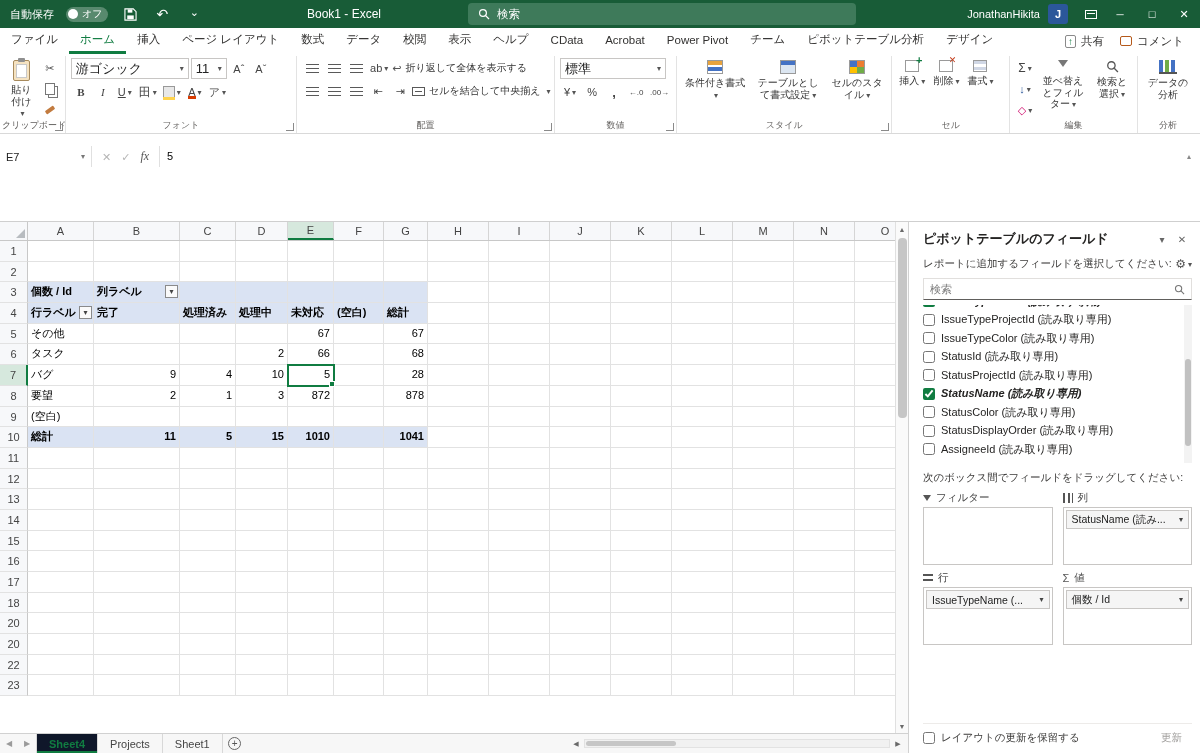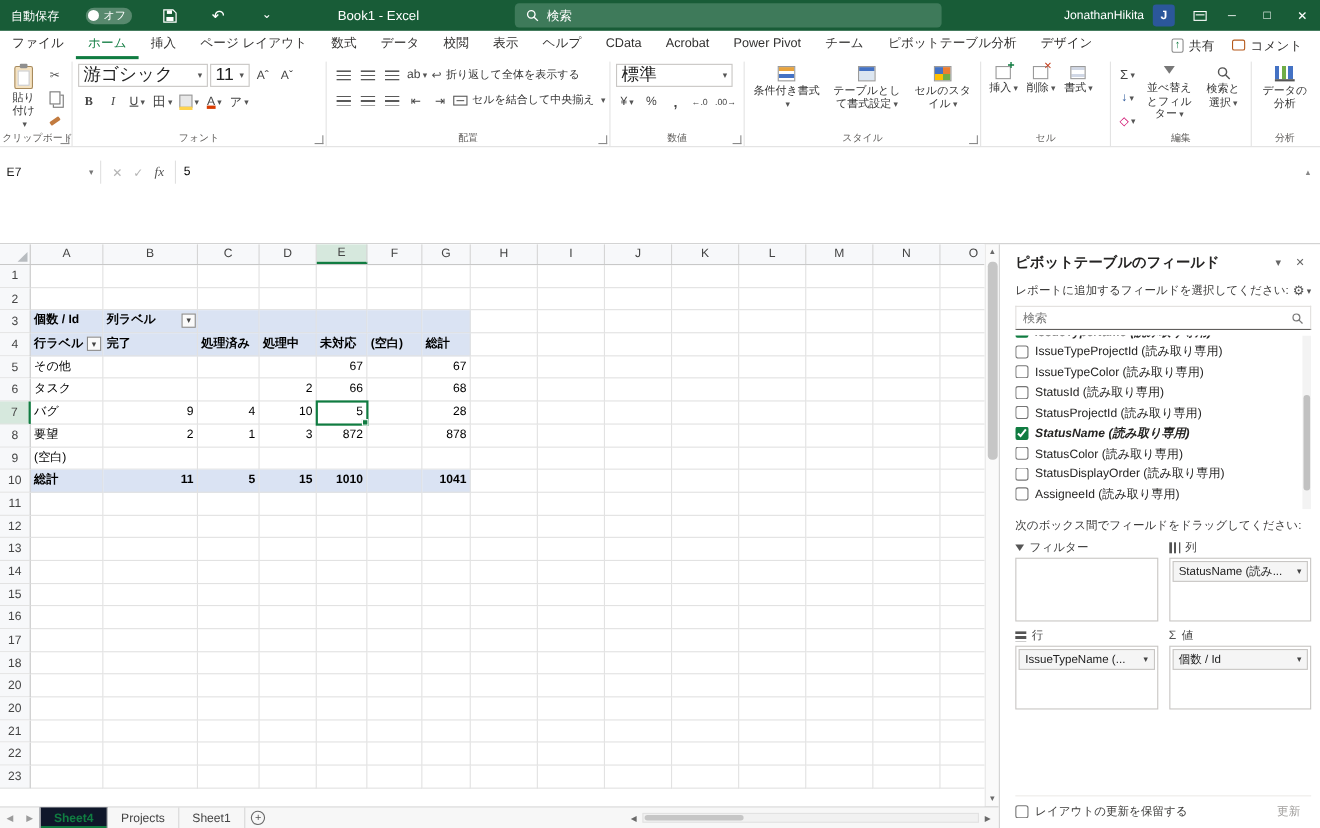--- a/index.html
+++ b/index.html
@@ -1,21 +1,21 @@
 <!DOCTYPE html>
 <html><head>
 <meta charset="utf-8">
 <style>
   *{margin:0;padding:0;box-sizing:border-box;font-family:"Liberation Sans","DejaVu Sans",sans-serif;}
   html,body{width:1200px;height:753px;overflow:hidden;background:#fff;}
   .app{width:1200px;height:753px;display:flex;flex-direction:column;font-size:12px;color:#252423;}
 
   
   .titlebar{height:28px;background:#185C37;display:flex;align-items:center;color:#fff;position:relative;flex:0 0 28px;}
-  .tb-left{display:flex;align-items:center;gap:24px;padding-left:10px;font-size:11px;}
+  .tb-left{display:flex;align-items:center;gap:12px;padding-left:10px;font-size:11px;}
   .toggle{display:inline-flex;align-items:center;gap:4px;background:rgba(255,255,255,.28);border-radius:8px;height:15px;padding:0 6px 0 2px;font-size:10px;}
   .knob{width:10px;height:10px;border-radius:50%;background:#fff;display:inline-block;}
   .tb-btn{display:inline-flex;align-items:center;justify-content:center;width:20px;height:22px;font-size:12px;color:#fff;cursor:default;}
   .tb-title{position:absolute;left:307px;top:0;height:28px;display:flex;align-items:center;font-size:12px;}
   .tb-search{position:absolute;left:468px;top:3px;width:388px;height:22px;background:#3E7A5A;border-radius:4px;display:flex;align-items:center;gap:7px;padding:0 10px;font-size:11.5px;color:#fff;}
   .tb-right{margin-left:auto;display:flex;align-items:center;height:28px;}
   .tb-user{font-size:11px;margin-right:8px;}
   .tb-avatar{width:20px;height:20px;border-radius:3px;background:#2B579A;color:#fff;display:flex;align-items:center;justify-content:center;font-size:11px;font-weight:700;margin-right:10px;}
   .tb-ribbonopt{width:26px;height:28px;display:flex;align-items:center;justify-content:center;}
   .tb-ribbonopt i{width:12px;height:9px;border:1px solid #fff;display:block;position:relative;}
@@ -39,21 +39,21 @@
   
   .ribbon{height:80px;background:#fff;border-bottom:1px solid #D9D9D9;display:flex;padding:2px 2px 0 2px;flex:0 0 80px;overflow:hidden;}
   .rgroup{position:relative;border-right:1px solid #E3E3E3;padding:2px 5px 15px 5px;display:flex;}
   .rgroup-label{position:absolute;bottom:1px;left:0;right:0;text-align:center;font-size:9px;color:#605E5C;white-space:nowrap;}
   .launcher{position:absolute;right:2px;bottom:2px;width:8px;height:8px;border-right:1px solid #8a8a8a;border-bottom:1px solid #8a8a8a;}
   .gcontent{display:flex;gap:4px;align-items:flex-start;}
   .bigbtn{display:flex;flex-direction:column;align-items:center;justify-content:flex-start;gap:3px;font-size:10px;color:#333;text-align:center;padding:2px;line-height:1.15;}
   .dd::after{content:"▾";font-size:8px;color:#555;margin-left:2px;}
   .mini{display:flex;align-items:center;justify-content:center;height:20px;min-width:20px;font-size:11px;color:#444;padding:0 2px;}
   .minicol{display:flex;flex-direction:column;gap:1px;}
-  .combo{height:21px;border:1px solid #C8C6C4;display:flex;align-items:center;font-size:16px;padding:0 4px;color:#222;background:#fff;}
+  .combo{height:21px;border:1px solid #C8C6C4;display:flex;align-items:center;font-size:13px;padding:0 4px;color:#222;background:#fff;}
   .combo::after{content:"▾";font-size:8px;color:#555;margin-left:auto;padding-left:4px;}
   .rowstack{display:flex;flex-direction:column;gap:3px;}
   .rowline{display:flex;align-items:center;gap:2px;}
   .smalllabelbtn{display:flex;align-items:center;gap:4px;font-size:10px;color:#333;height:20px;white-space:nowrap;}
   
   .icon-clipboard{width:17px;height:21px;background:#F5E2C0;border:1px solid #A78A5C;border-radius:2px;position:relative;}
   .icon-clipboard::before{content:"";position:absolute;left:2px;top:3px;right:2px;bottom:2px;background:#fff;border:1px solid #C9C9C9;}
   .icon-clipboard::after{content:"";position:absolute;left:4px;top:-3px;width:7px;height:4px;background:#8f8f8f;border-radius:1px;}
   .ic-scissors::before{content:"✂";font-size:11px;color:#555;}
   .ic-copy{width:10px;height:12px;border:1px solid #777;background:#fff;box-shadow:3px 3px 0 -1px #fff,3px 3px 0 0 #777;}
@@ -829,38 +829,20 @@
                 <div class="gcell" style="width: 61px;"></div>
                 <div class="gcell" style="width: 61px;"></div>
                 <div class="gcell" style="width: 61px;"></div>
                 <div class="gcell" style="width: 61px;"></div>
                 <div class="gcell" style="width: 61px;"></div>
                 <div class="gcell" style="width: 61px;"></div>
                 <div class="gcell" style="width: 61px;"></div>
                 <div class="gcell" style="width: 61px;"></div>
               </div>
               <div class="grow">
-                <div class="rowhdr">21</div>
-                <div class="gcell" style="width: 66px;"></div>
-                <div class="gcell" style="width: 86px;"></div>
-                <div class="gcell" style="width: 56px;"></div>
-                <div class="gcell" style="width: 52px;"></div>
-                <div class="gcell" style="width: 46px;"></div>
-                <div class="gcell" style="width: 50px;"></div>
-                <div class="gcell" style="width: 44px;"></div>
-                <div class="gcell" style="width: 61px;"></div>
-                <div class="gcell" style="width: 61px;"></div>
-                <div class="gcell" style="width: 61px;"></div>
-                <div class="gcell" style="width: 61px;"></div>
-                <div class="gcell" style="width: 61px;"></div>
-                <div class="gcell" style="width: 61px;"></div>
-                <div class="gcell" style="width: 61px;"></div>
-                <div class="gcell" style="width: 61px;"></div>
-              </div>
-              <div class="grow">
                 <div class="rowhdr">22</div>
                 <div class="gcell" style="width: 66px;"></div>
                 <div class="gcell" style="width: 86px;"></div>
                 <div class="gcell" style="width: 56px;"></div>
                 <div class="gcell" style="width: 52px;"></div>
                 <div class="gcell" style="width: 46px;"></div>
                 <div class="gcell" style="width: 50px;"></div>
                 <div class="gcell" style="width: 44px;"></div>
                 <div class="gcell" style="width: 61px;"></div>
                 <div class="gcell" style="width: 61px;"></div>

